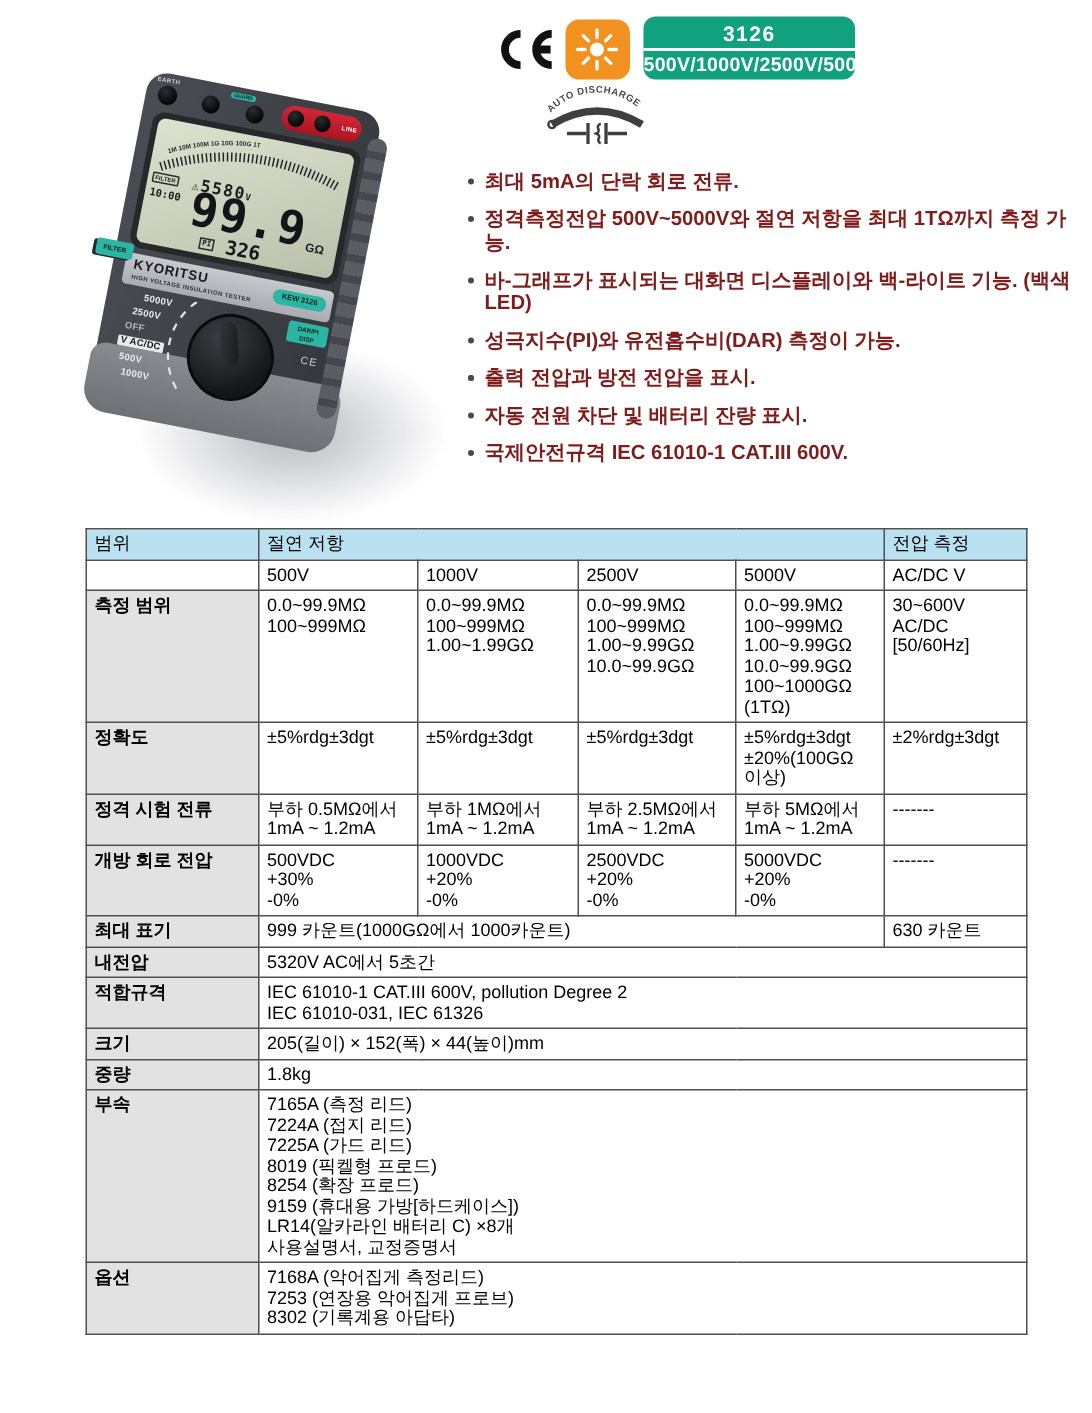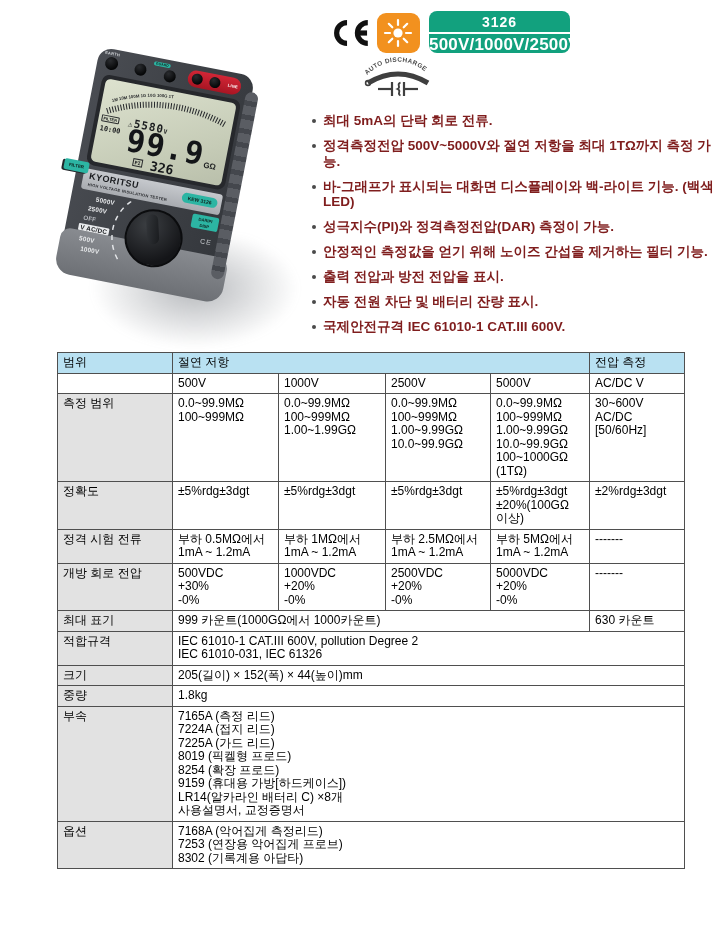--- a/index.html
+++ b/index.html
@@ -67,36 +67,36 @@
     background:#2cb5a3;font-size:4.5px;font-weight:800;color:#0f211d;text-align:center;line-height:11px;
     box-shadow:-2px 1px 0 #23262a;}
 
   
   .ce-mark{position:absolute;left:327px;top:15px;}
   .sun-badge{position:absolute;left:377px;top:13px;width:43px;height:40px;border-radius:9px;background:#f2911f;}
   .model-badge{position:absolute;left:429px;top:11px;width:141px;height:42px;border-radius:8px;
     background:#12a17e;color:#fff;text-align:center;}
   .model-number{font-size:14px;font-weight:800;letter-spacing:1px;padding-top:3px;}
   .model-divider{height:0;border-top:2px solid #fff;margin:2px 0 1px;}
-  .model-voltages{font-size:17px;font-weight:700;letter-spacing:.2px;}
+  .model-voltages{font-size:13px;font-weight:700;letter-spacing:.2px;}
   .discharge{position:absolute;left:358px;top:53px;}
 
   
   .features{position:absolute;left:310px;top:113px;width:416px;margin:0;padding:0;list-style:none;}
   .features li{position:relative;padding-left:13px;margin-bottom:9.5px;
     font-size:13.5px;font-weight:700;color:#7f1d1d;line-height:15.5px;}
   .features .dot{position:absolute;left:2px;top:6px;width:4px;height:4px;border-radius:50%;background:#4a4a4a;}
 
   
   .specs{position:absolute;left:57px;top:352px;width:627px;border-collapse:collapse;table-layout:fixed;
     font-size:12px;line-height:13.5px;}
   .specs td{border:1px solid #4f4f4f;padding:3px 5px;vertical-align:top;text-align:left;
     white-space:pre-line;word-break:break-all;}
   .specs .hd{background:#b9e1f2;vertical-align:middle;}
-  .specs .lb{background:#e2e2e2;}
+  .specs .lb{background:#e2e2e2;font-weight:bold;}
 </style>
 </head>
 <body>
 
 <div class="page">
 
   <div class="photo">
     <div class="photo-shadow"></div>
     <div class="meter">
       <div class="meter-side"></div>
@@ -209,22 +209,22 @@
       <line x1="46" y1="29" x2="46" y2="43" stroke-width="2.2"></line>
       <line x1="47" y1="36" x2="60" y2="36" stroke-width="2.2"></line>
       <path d="M42.5 29.5 C37.5 31.5 44 34 39.5 36 C44.5 38 38 40.5 42.5 42.5" fill="none" stroke-width="1.8"></path>
     </g>
   </svg>
 
   <ul class="features">
     <li><span class="dot"></span><span>최대 5mA의 단락 회로 전류.</span></li>
     <li><span class="dot"></span><span>정격측정전압 500V~5000V와 절연 저항을 최대 1TΩ까지 측정 가능.</span></li>
     <li><span class="dot"></span><span>바-그래프가 표시되는 대화면 디스플레이와 백-라이트 기능. (백색LED)</span></li>
-    <li><span class="dot"></span><span>성극지수(PI)와 정격측정전압(DAR) 측정이 가능.</span></li>
-    <li><span class="dot"></span><span>안정적인 측정값을 얻기 위해 노이즈 간섭을 제거하는 필터 기능.</span></li>
+    <li><span class="dot"></span><span>성극지수(PI)와 유전흡수비(DAR) 측정이 가능.</span></li>
+    <li><span class="dot"></span></li>
     <li><span class="dot"></span><span>출력 전압과 방전 전압을 표시.</span></li>
     <li><span class="dot"></span><span>자동 전원 차단 및 배터리 잔량 표시.</span></li>
     <li><span class="dot"></span><span>국제안전규격 IEC 61010-1 CAT.III 600V.</span></li>
   </ul>
 
   <table class="specs">
     <colgroup>
         <col style="width:115px">
         <col style="width:106px">
         <col style="width:107px">
@@ -303,20 +303,24 @@
 +20%
 -0%</td>
       <td>-------</td>
     </tr>
     <tr>
       <td class="lb">최대 표기</td>
       <td colspan="4">999 카운트(1000GΩ에서 1000카운트)</td>
       <td>630 카운트</td>
     </tr>
     <tr>
+      <td class="lb">내전압</td>
+      <td colspan="5">5320V AC에서 5초간</td>
+    </tr>
+    <tr>
       <td class="lb">적합규격</td>
       <td colspan="5">IEC 61010-1 CAT.III 600V, pollution Degree 2
 IEC 61010-031, IEC 61326</td>
     </tr>
     <tr>
       <td class="lb">크기</td>
       <td colspan="5">205(길이) × 152(폭) × 44(높이)mm</td>
     </tr>
     <tr>
       <td class="lb">중량</td>

